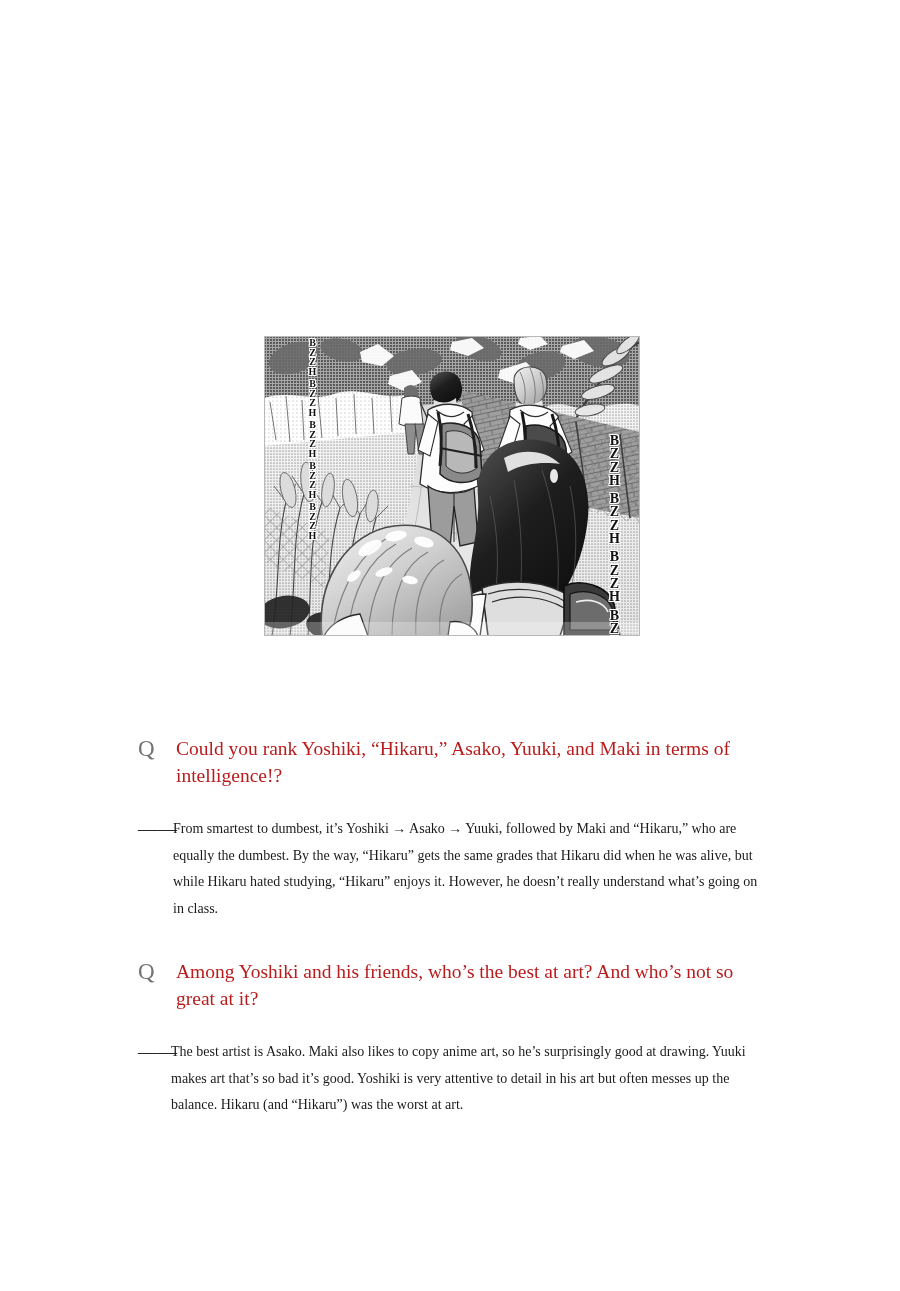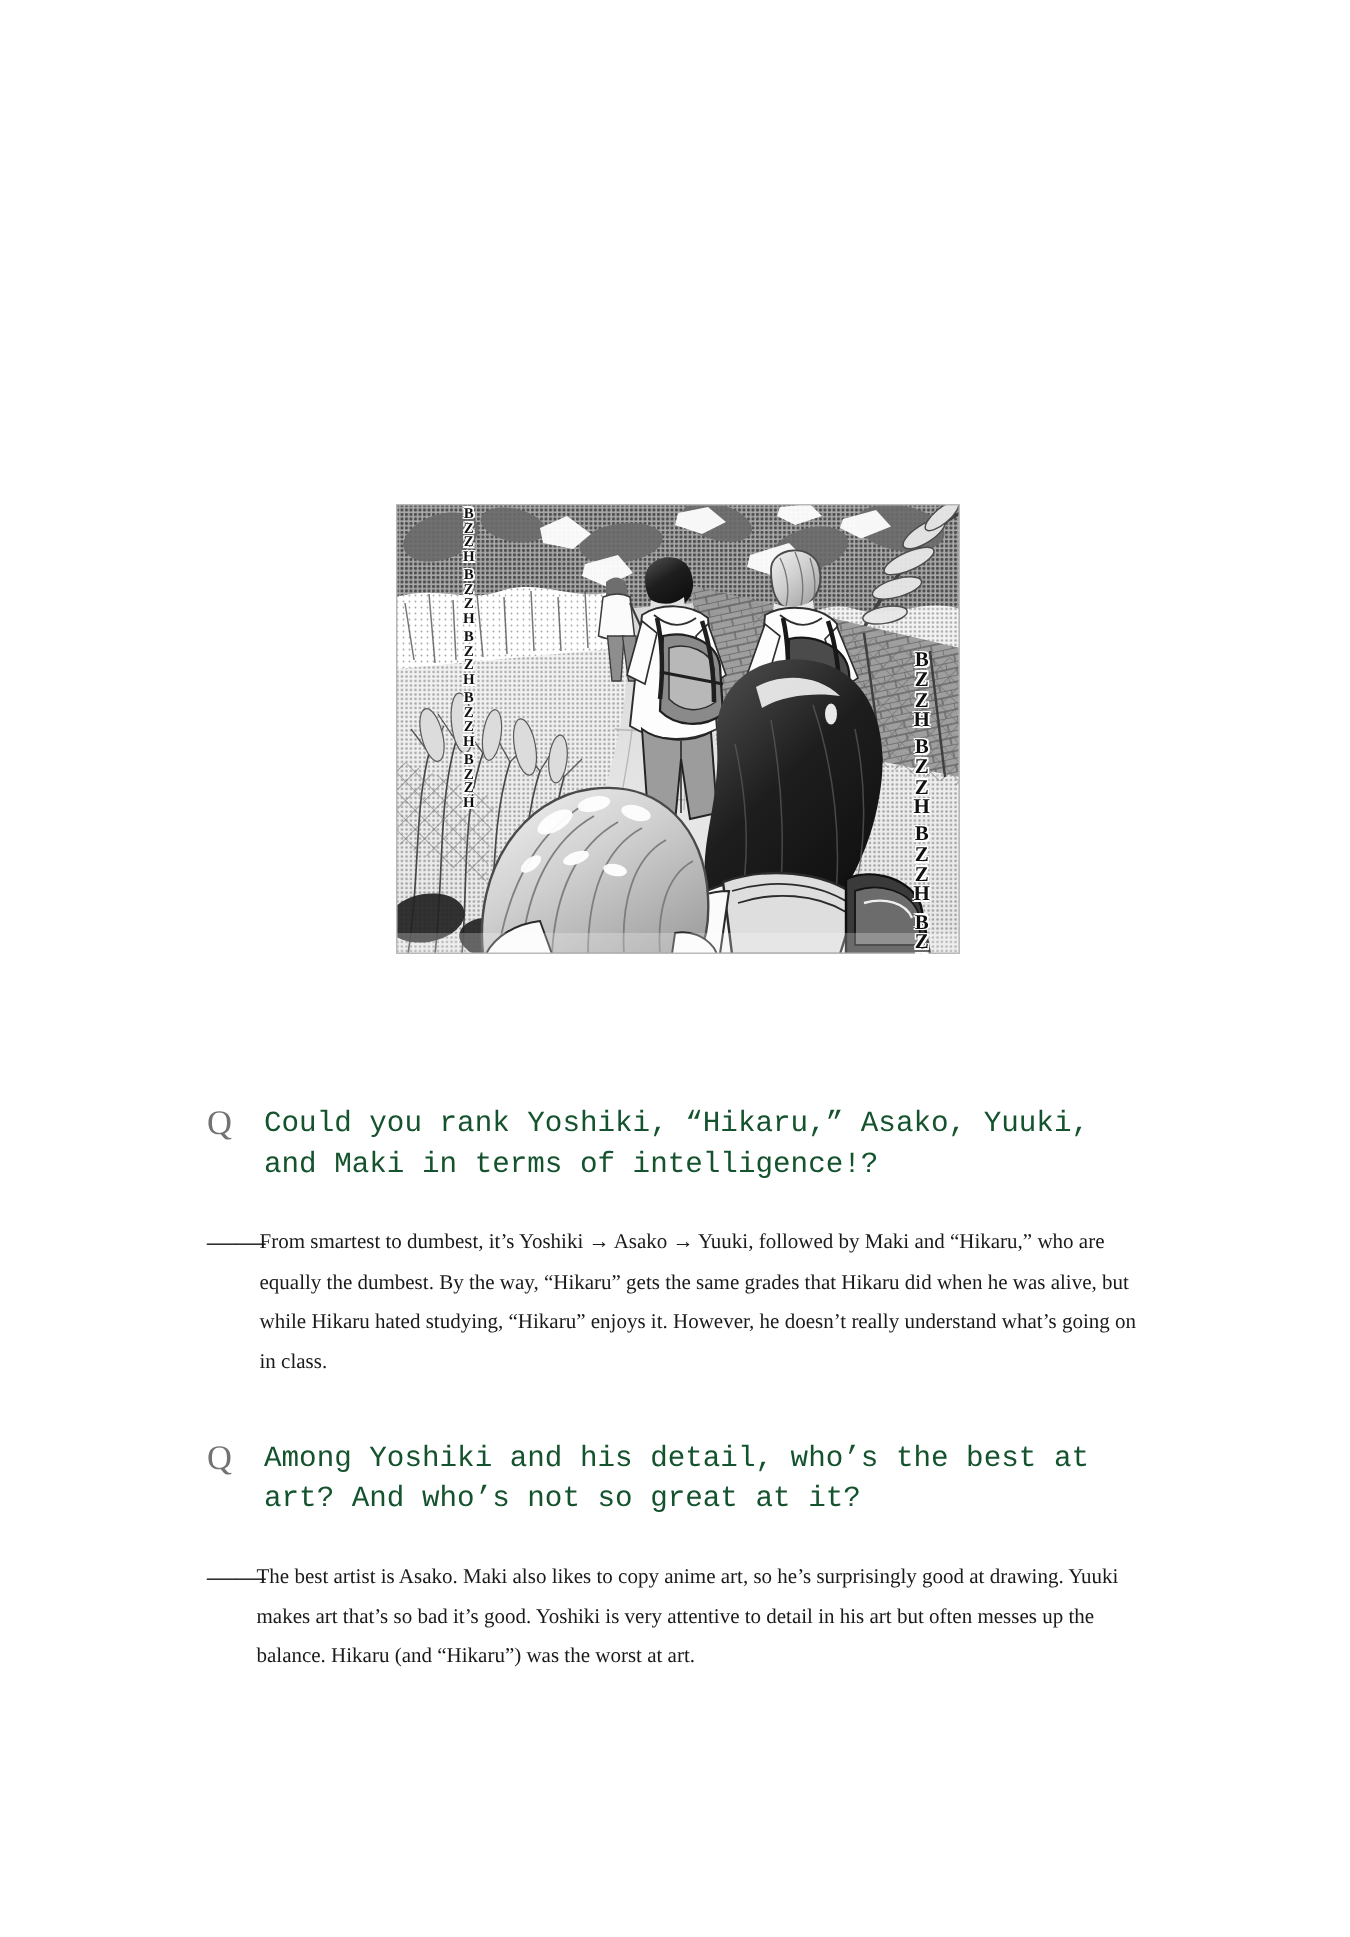--- a/index.html
+++ b/index.html
@@ -81,22 +81,21 @@
     font-size: 23px;
     line-height: 26px;
     color: #737373;
     font-family: "Liberation Serif", "DejaVu Serif", serif;
     padding-top: 0px;
   }
   .q-text {
     flex: 1 1 auto;
     font-size: 19.5px;
     line-height: 26.5px;
-    color: #14532d;
-    font-family: Liberation Mono, monospace;
+    color: #b91c1c;
   }
 
   .a-dash {
     flex: 0 0 auto;
     font-size: 19.5px;
     line-height: 26.5px;
     color: #1a1a1a;
     white-space: pre;
   }
   .a-dash.spaced { width: 35px; }
@@ -433,21 +432,21 @@
     <div class="q-text">Could you rank Yoshiki, “Hikaru,” Asako, Yuuki, and Maki in terms of intelligence!?</div>
   </div>
 
   <div class="qa-item a-item">
     <div class="a-dash spaced">—— </div>
     <div class="a-text">From smartest to dumbest, it’s Yoshiki → Asako → Yuuki, followed by Maki and “Hikaru,” who are equally the dumbest. By the way, “Hikaru” gets the same grades that Hikaru did when he was alive, but while Hikaru hated studying, “Hikaru” enjoys it. However, he doesn’t really understand what’s going on in class.</div>
   </div>
 
   <div class="qa-item q-item">
     <div class="q-mark">Q</div>
-    <div class="q-text">Among Yoshiki and his detail, who’s the best at art? And who’s not so great at it?</div>
+    <div class="q-text">Among Yoshiki and his friends, who’s the best at art? And who’s not so great at it?</div>
   </div>
 
   <div class="qa-item a-item">
     <div class="a-dash tight">——</div>
     <div class="a-text">The best artist is Asako. Maki also likes to copy anime art, so he’s surprisingly good at drawing. Yuuki makes art that’s so bad it’s good. Yoshiki is very attentive to detail in his art but often messes up the balance. Hikaru (and “Hikaru”) was the worst at art.</div>
   </div>
 
 </div>
 
 </body></html>

